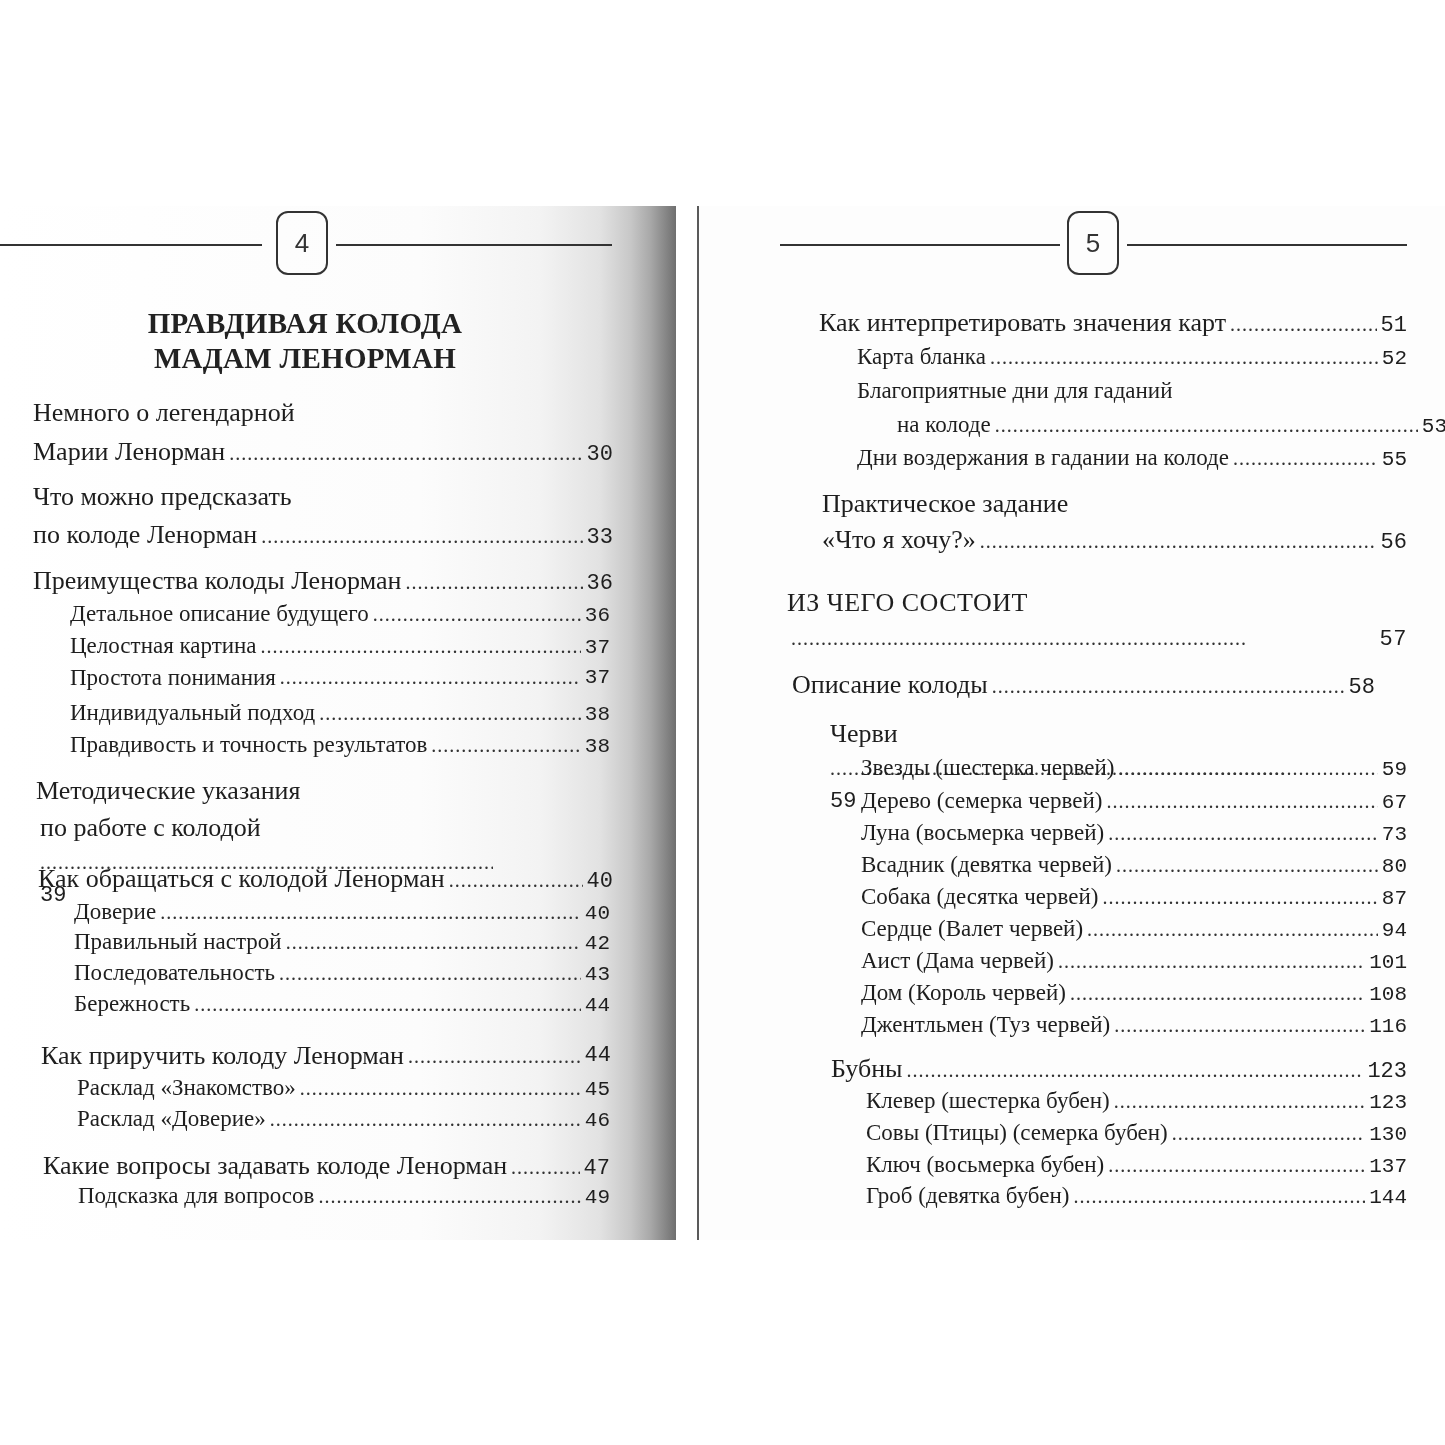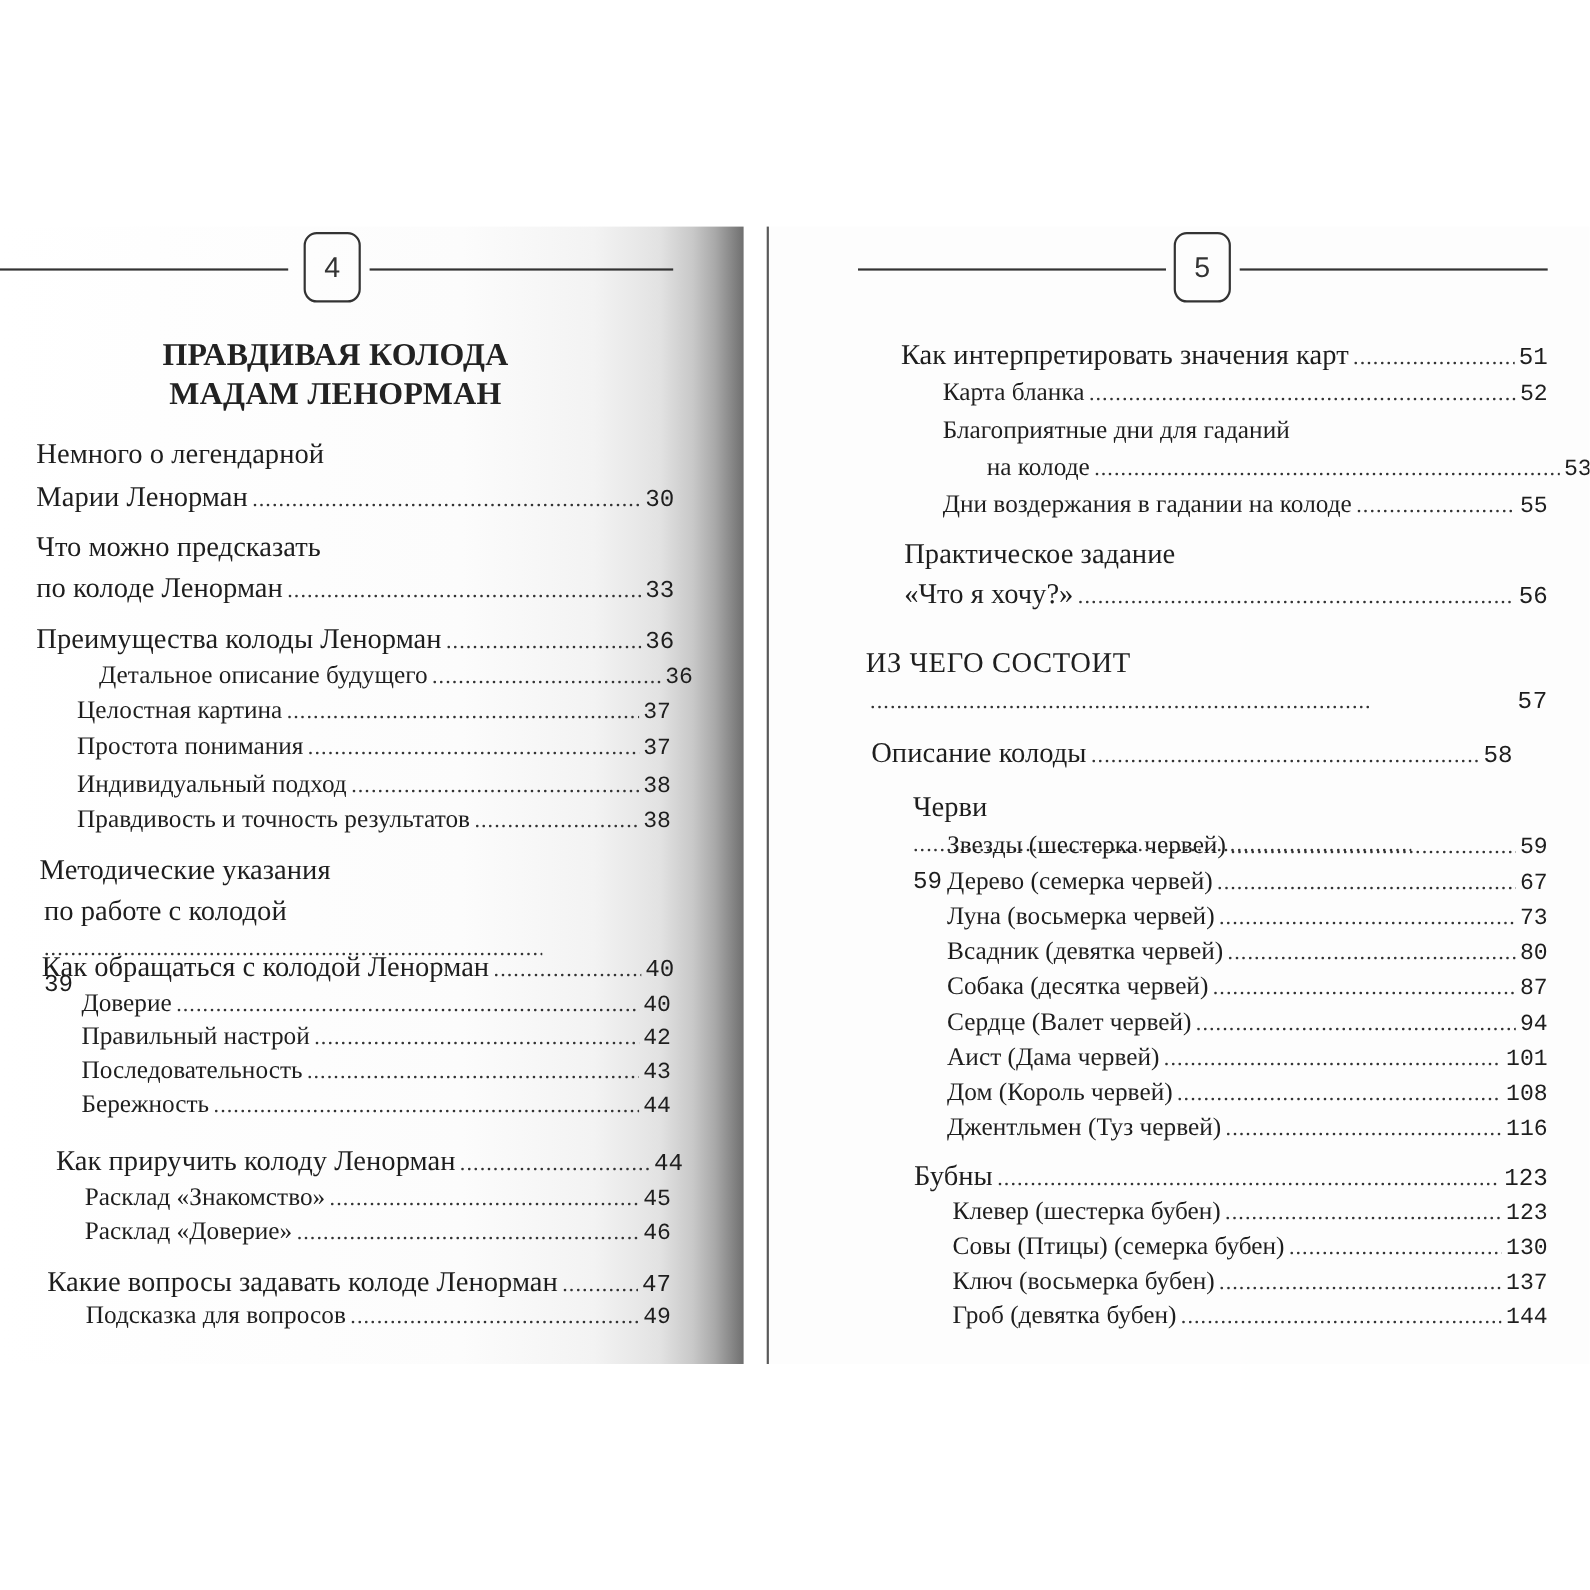--- a/index.html
+++ b/index.html
@@ -140,31 +140,31 @@
   <span class="label">по колоде Ленорман</span>
   <span class="dots"></span>
   <span class="page">33</span>
 </div>
 
 <div class="toc-entry" style="left:33px;top:564px;width:580px;">
   <span class="label">Преимущества колоды Ленорман</span>
   <span class="dots"></span>
   <span class="page">36</span>
 </div>
-<div class="toc-entry sub" style="left:70px;top:598px;width:540px;margin-left:20px;">
+<div class="toc-entry sub" style="left:70px;top:598px;width:540px;">
   <span class="label">Детальное описание будущего</span>
   <span class="dots"></span>
   <span class="page">36</span>
 </div>
 <div class="toc-entry sub" style="left:70px;top:630px;width:540px;">
   <span class="label">Целостная картина</span>
   <span class="dots"></span>
   <span class="page">37</span>
 </div>
-<div class="toc-entry sub" style="left:70px;top:662px;width:540px;">
+<div class="toc-entry sub" style="left:70px;top:662px;width:540px;align-items:center;">
   <span class="label">Простота понимания</span>
   <span class="dots"></span>
   <span class="page">37</span>
 </div>
 <div class="toc-entry sub" style="left:70px;top:697px;width:540px;">
   <span class="label">Индивидуальный подход</span>
   <span class="dots"></span>
   <span class="page">38</span>
 </div>
 <div class="toc-entry sub" style="left:70px;top:729px;width:540px;">
@@ -199,21 +199,21 @@
   <span class="label">Последовательность</span>
   <span class="dots"></span>
   <span class="page">43</span>
 </div>
 <div class="toc-entry sub" style="left:74px;top:988px;width:536px;">
   <span class="label">Бережность</span>
   <span class="dots"></span>
   <span class="page">44</span>
 </div>
 
-<div class="toc-entry" style="left:51px;top:1039px;width:570px;">
+<div class="toc-entry" style="left:41px;top:1039px;width:570px;align-items:center;">
   <span class="label">Как приручить колоду Ленорман</span>
   <span class="dots"></span>
   <span class="page">44</span>
 </div>
 <div class="toc-entry sub" style="left:77px;top:1072px;width:533px;">
   <span class="label">Расклад «Знакомство»</span>
   <span class="dots"></span>
   <span class="page">45</span>
 </div>
 <div class="toc-entry sub" style="left:77px;top:1103px;width:533px;">

